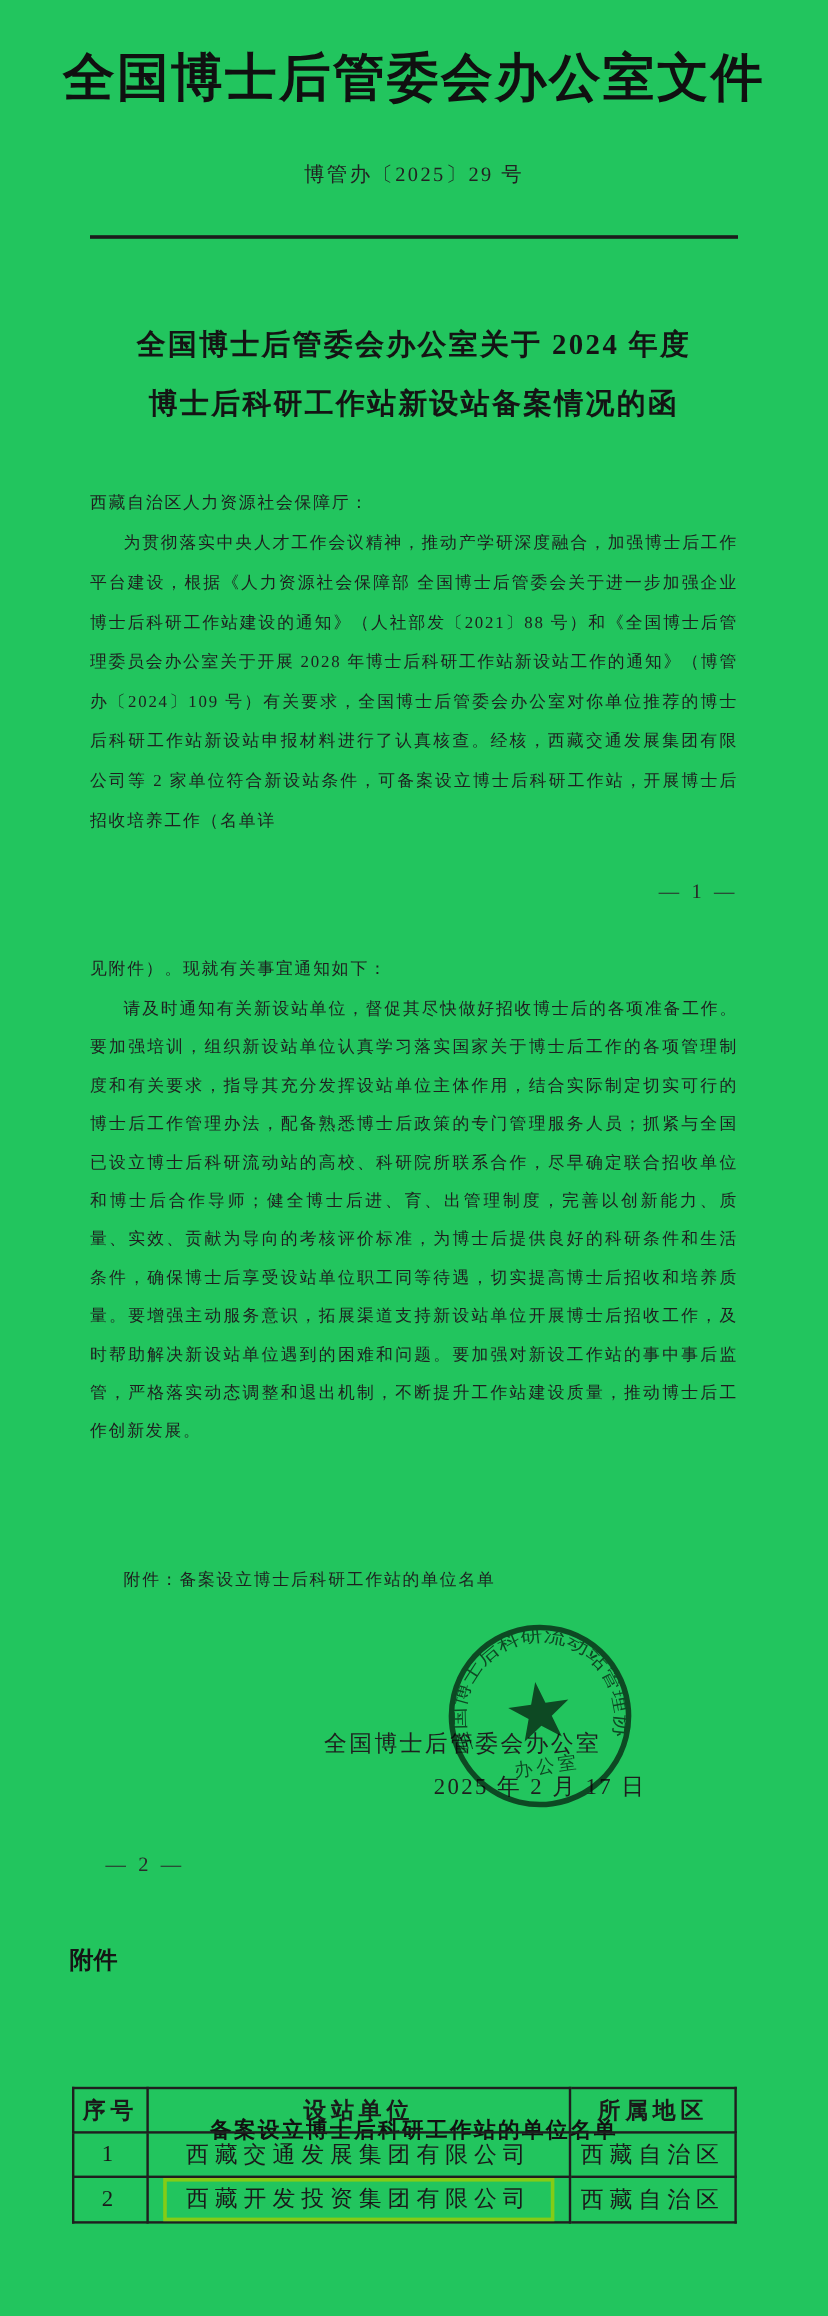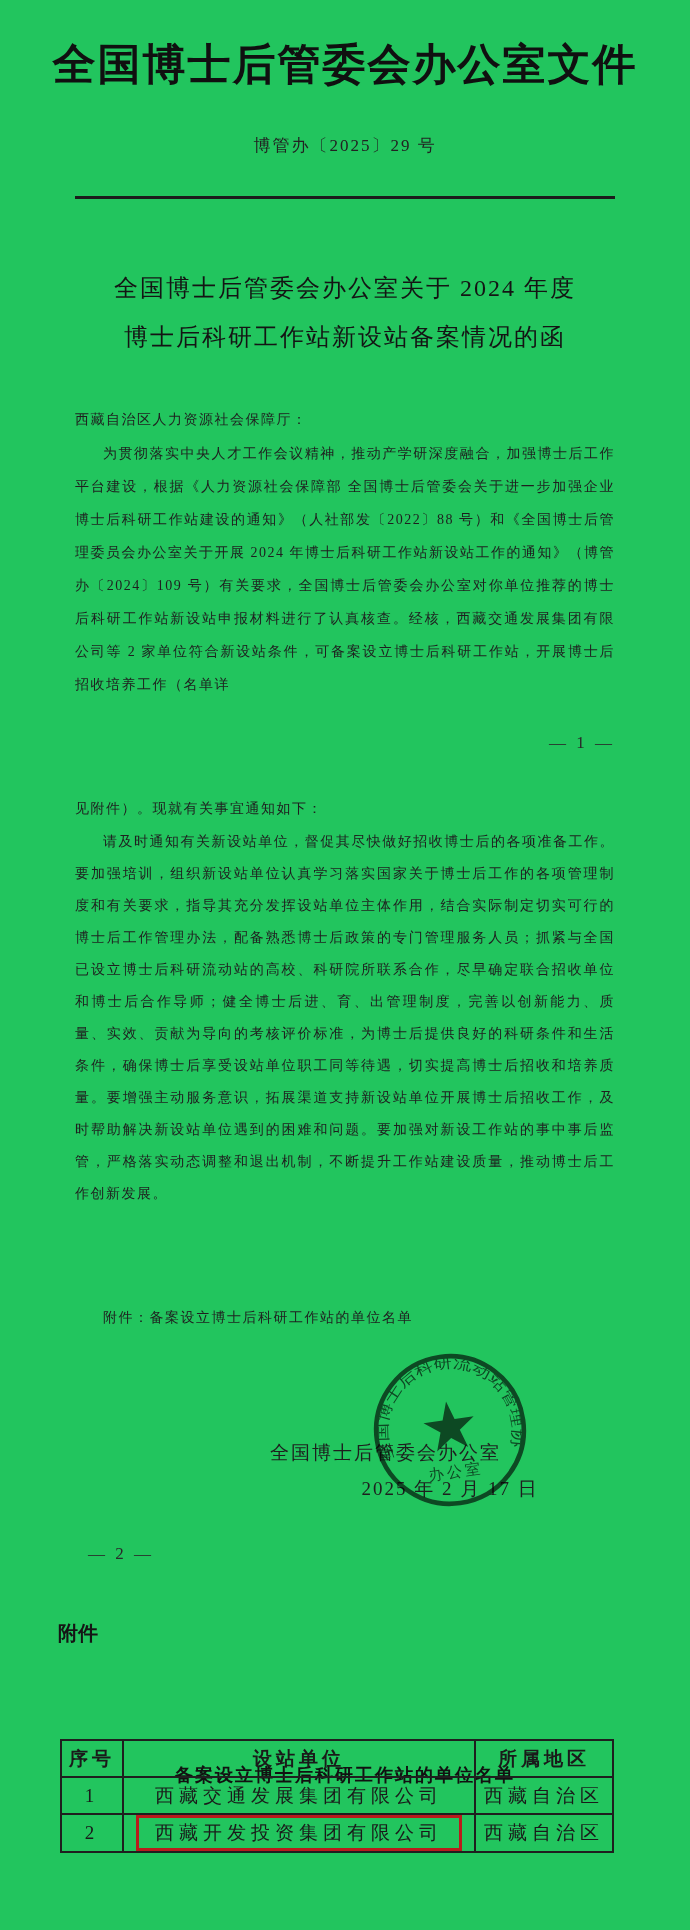--- a/index.html
+++ b/index.html
@@ -15,21 +15,21 @@
   .abs{position:absolute;}
   .center{left:0;right:0;text-align:center;}
 
   .header-title{
     top:36px;font-size:43px;font-weight:bold;letter-spacing:2px;color:#101010;
     font-family:"Liberation Serif","DejaVu Serif",serif;
   }
   .doc-number{top:134px;font-size:17px;letter-spacing:2px;color:#222;}
   .rule{top:196px;left:75px;width:540px;height:3px;background:#1c1c1c;}
 
-  .doc-title{top:264px;font-size:24px;font-weight:normal;line-height:49px;letter-spacing:2px;color:#141414;}
+  .doc-title{top:264px;font-size:24px;font-weight:bold;line-height:49px;letter-spacing:2px;color:#141414;}
 
   .bodytext{
     left:75px;width:540px;
     font-size:14px;line-height:33px;letter-spacing:1.5px;
     text-align:justify;color:#1f1f1f;
   }
   .salutation{top:403px;}
   .para1{top:437px;text-indent:2em;}
   .pagefoot1{top:733px;left:75px;width:540px;text-align:right;font-size:17px;letter-spacing:3px;color:#2a2a2a;}
   .para1cont{top:792px;}
@@ -64,21 +64,21 @@
     border:2px solid #1f1f1f;text-align:center;vertical-align:middle;
     height:35px;padding:0;
   }
   .units-table th{font-weight:bold;letter-spacing:4px;}
   .units-table td{letter-spacing:5px;}
   .col-no{width:62px;}
   .col-unit{width:352px;}
   .col-region{width:138px;}
   .red-box{
     display:inline-block;
-    border:3px solid #b91c1c;
+    border:3px solid #84cc16;
     padding:3px 16px;
     line-height:24px;
     text-align:center;
   }
 </style>
 </head>
 <body>
 
 <div class="page">
 
@@ -88,21 +88,21 @@
 
   <div class="abs rule"></div>
 
   <div class="abs center doc-title">
     <div>全国博士后管委会办公室关于 2024 年度</div>
     <div>博士后科研工作站新设站备案情况的函</div>
   </div>
 
   <div class="abs bodytext salutation">西藏自治区人力资源社会保障厅：</div>
 
-  <div class="abs bodytext para1">为贯彻落实中央人才工作会议精神，推动产学研深度融合，加强博士后工作平台建设，根据《人力资源社会保障部 全国博士后管委会关于进一步加强企业博士后科研工作站建设的通知》（人社部发〔2022〕88 号）和《全国博士后管理委员会办公室关于开展 2024 年博士后科研工作站新设站工作的通知》（博管办〔2024〕109 号）有关要求，全国博士后管委会办公室对你单位推荐的博士后科研工作站新设站申报材料进行了认真核查。经核，西藏交通发展集团有限公司等 2 家单位符合新设站条件，可备案设立博士后科研工作站，开展博士后招收培养工作（名单详</div>
+  <div class="abs bodytext para1">为贯彻落实中央人才工作会议精神，推动产学研深度融合，加强博士后工作平台建设，根据《人力资源社会保障部 全国博士后管委会关于进一步加强企业博士后科研工作站建设的通知》（人社部发〔2021〕88 号）和《全国博士后管理委员会办公室关于开展 2028 年博士后科研工作站新设站工作的通知》（博管办〔2024〕109 号）有关要求，全国博士后管委会办公室对你单位推荐的博士后科研工作站新设站申报材料进行了认真核查。经核，西藏交通发展集团有限公司等 2 家单位符合新设站条件，可备案设立博士后科研工作站，开展博士后招收培养工作（名单详</div>
 
   <div class="abs pagefoot1">— 1 —</div>
 
   <div class="abs bodytext para1cont">见附件）。现就有关事宜通知如下：</div>
 
   <div class="abs bodytext para2">请及时通知有关新设站单位，督促其尽快做好招收博士后的各项准备工作。要加强培训，组织新设站单位认真学习落实国家关于博士后工作的各项管理制度和有关要求，指导其充分发挥设站单位主体作用，结合实际制定切实可行的博士后工作管理办法，配备熟悉博士后政策的专门管理服务人员；抓紧与全国已设立博士后科研流动站的高校、科研院所联系合作，尽早确定联合招收单位和博士后合作导师；健全博士后进、育、出管理制度，完善以创新能力、质量、实效、贡献为导向的考核评价标准，为博士后提供良好的科研条件和生活条件，确保博士后享受设站单位职工同等待遇，切实提高博士后招收和培养质量。要增强主动服务意识，拓展渠道支持新设站单位开展博士后招收工作，及时帮助解决新设站单位遇到的困难和问题。要加强对新设工作站的事中事后监管，严格落实动态调整和退出机制，不断提升工作站建设质量，推动博士后工作创新发展。</div>
 
   <div class="abs bodytext attach-note">附件：备案设立博士后科研工作站的单位名单</div>
 
   <div class="abs sign-name">全国博士后管委会办公室</div>

